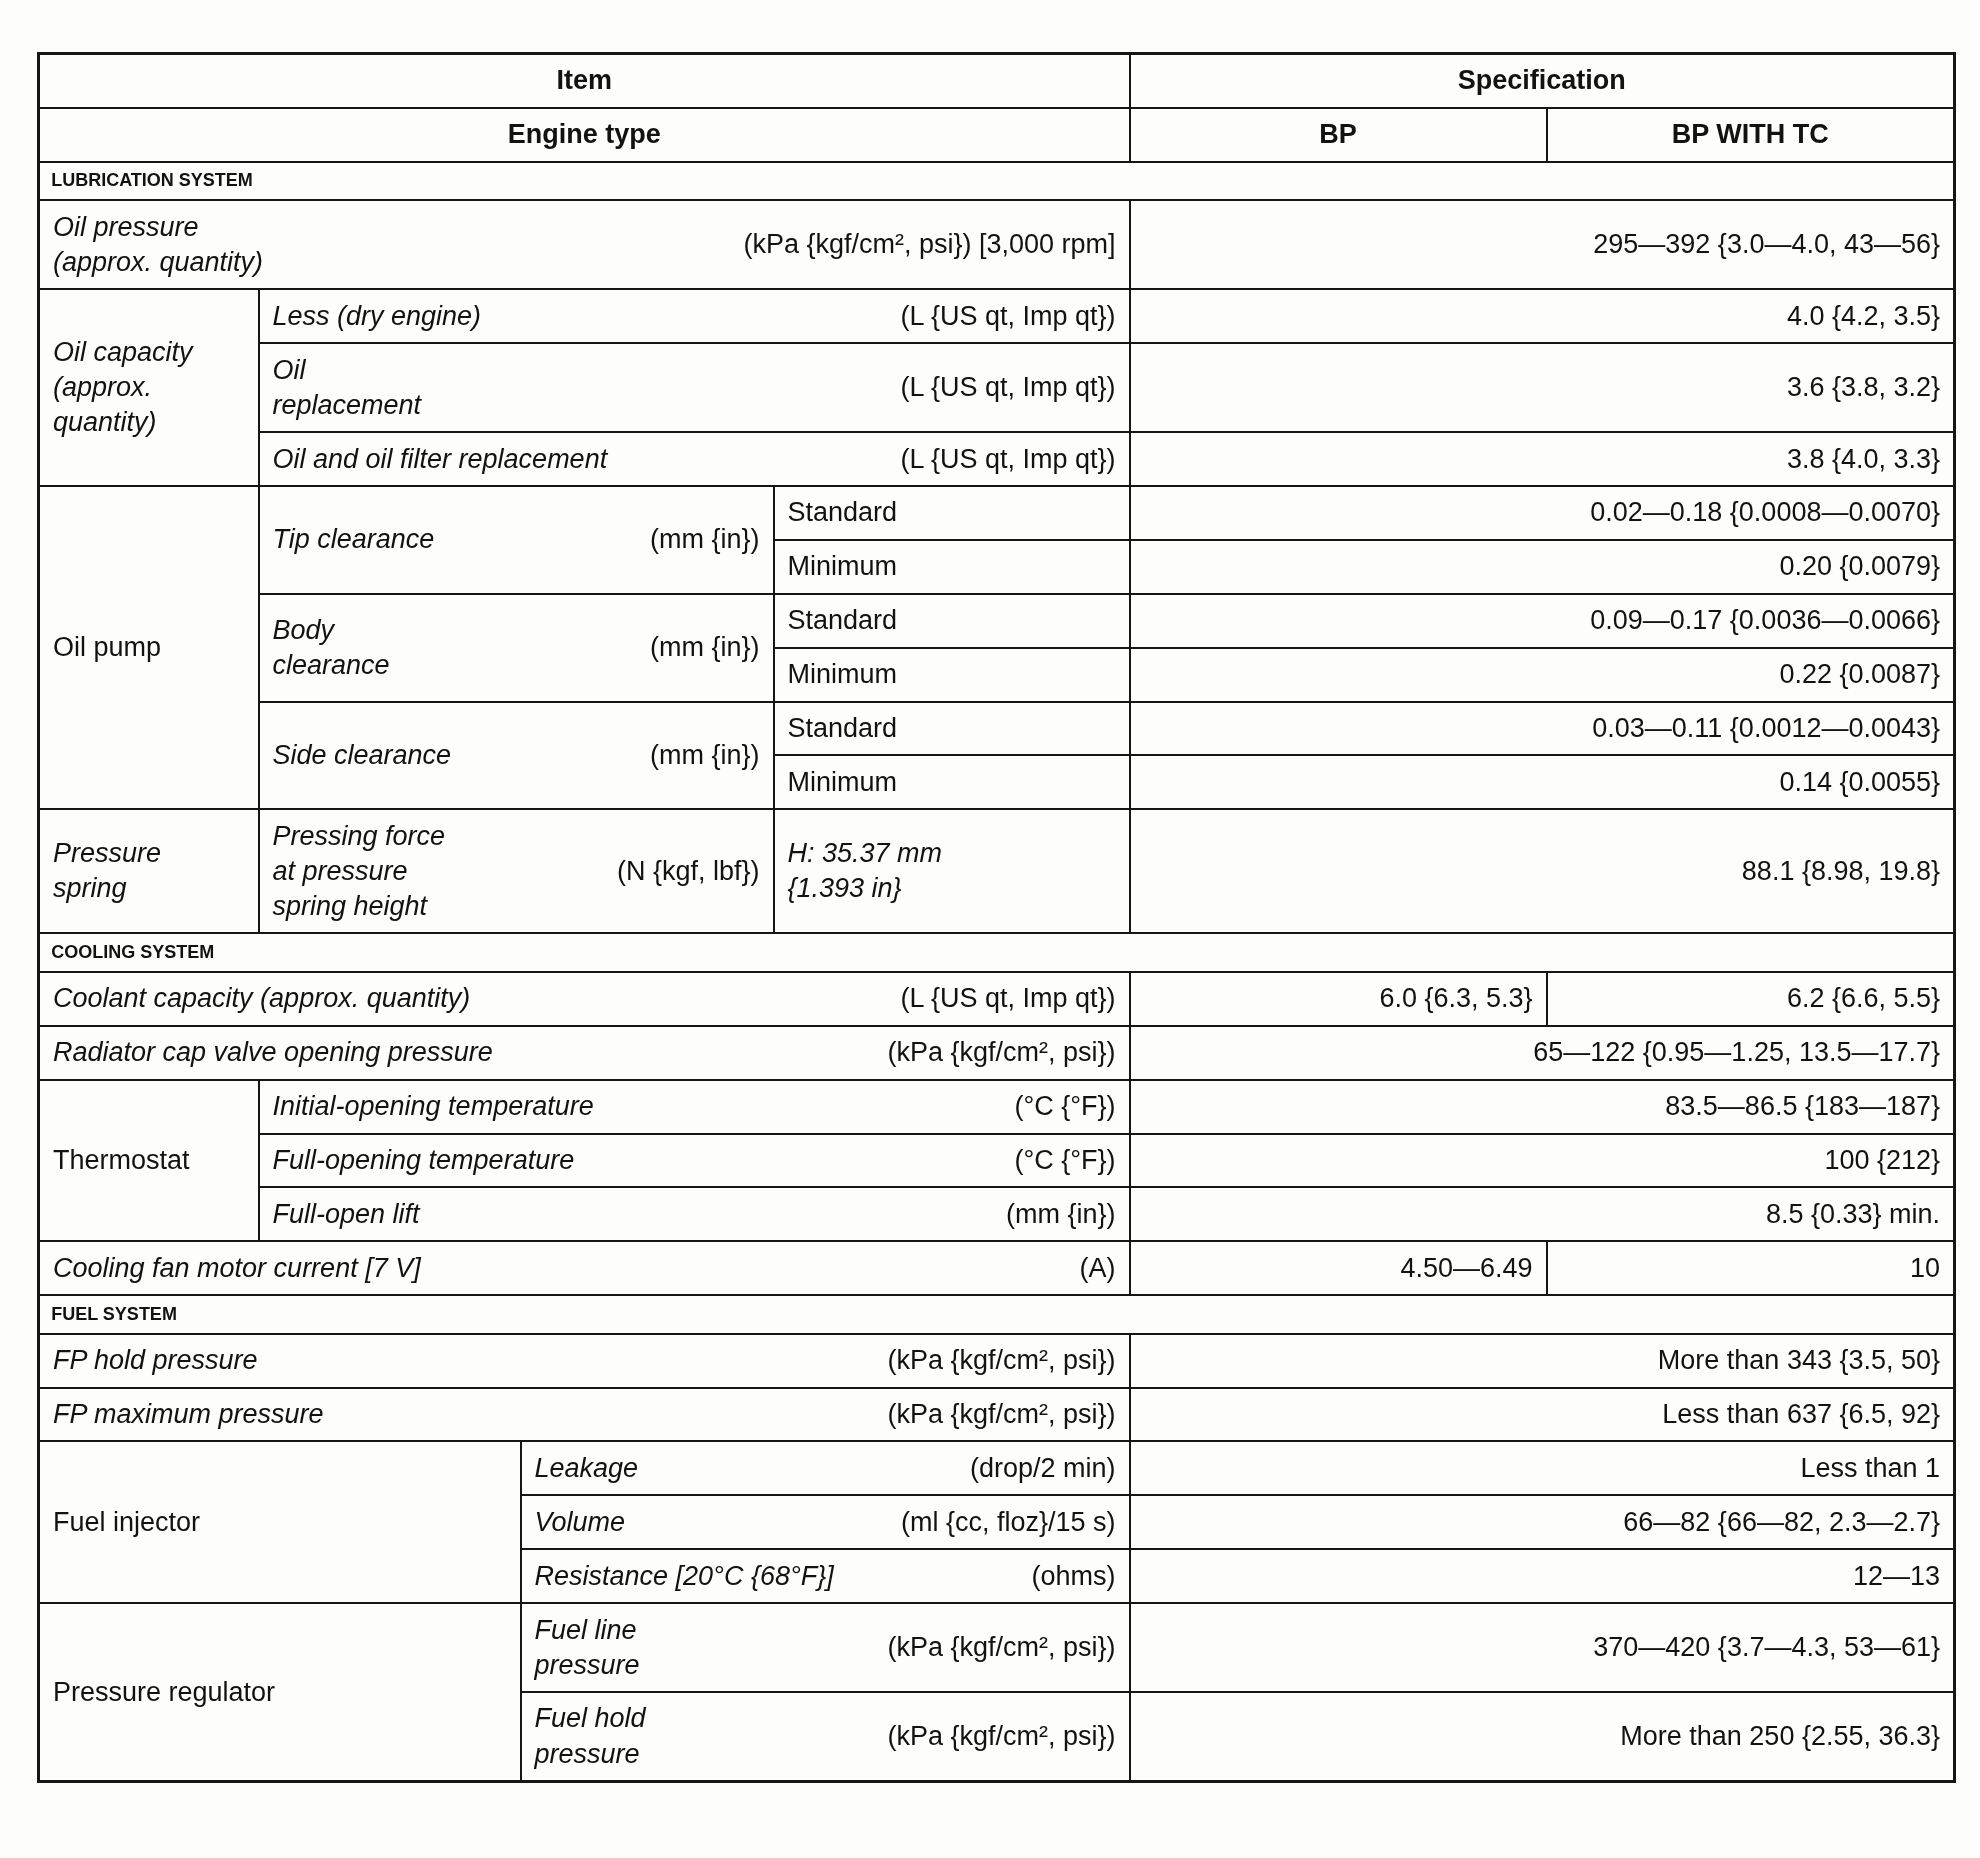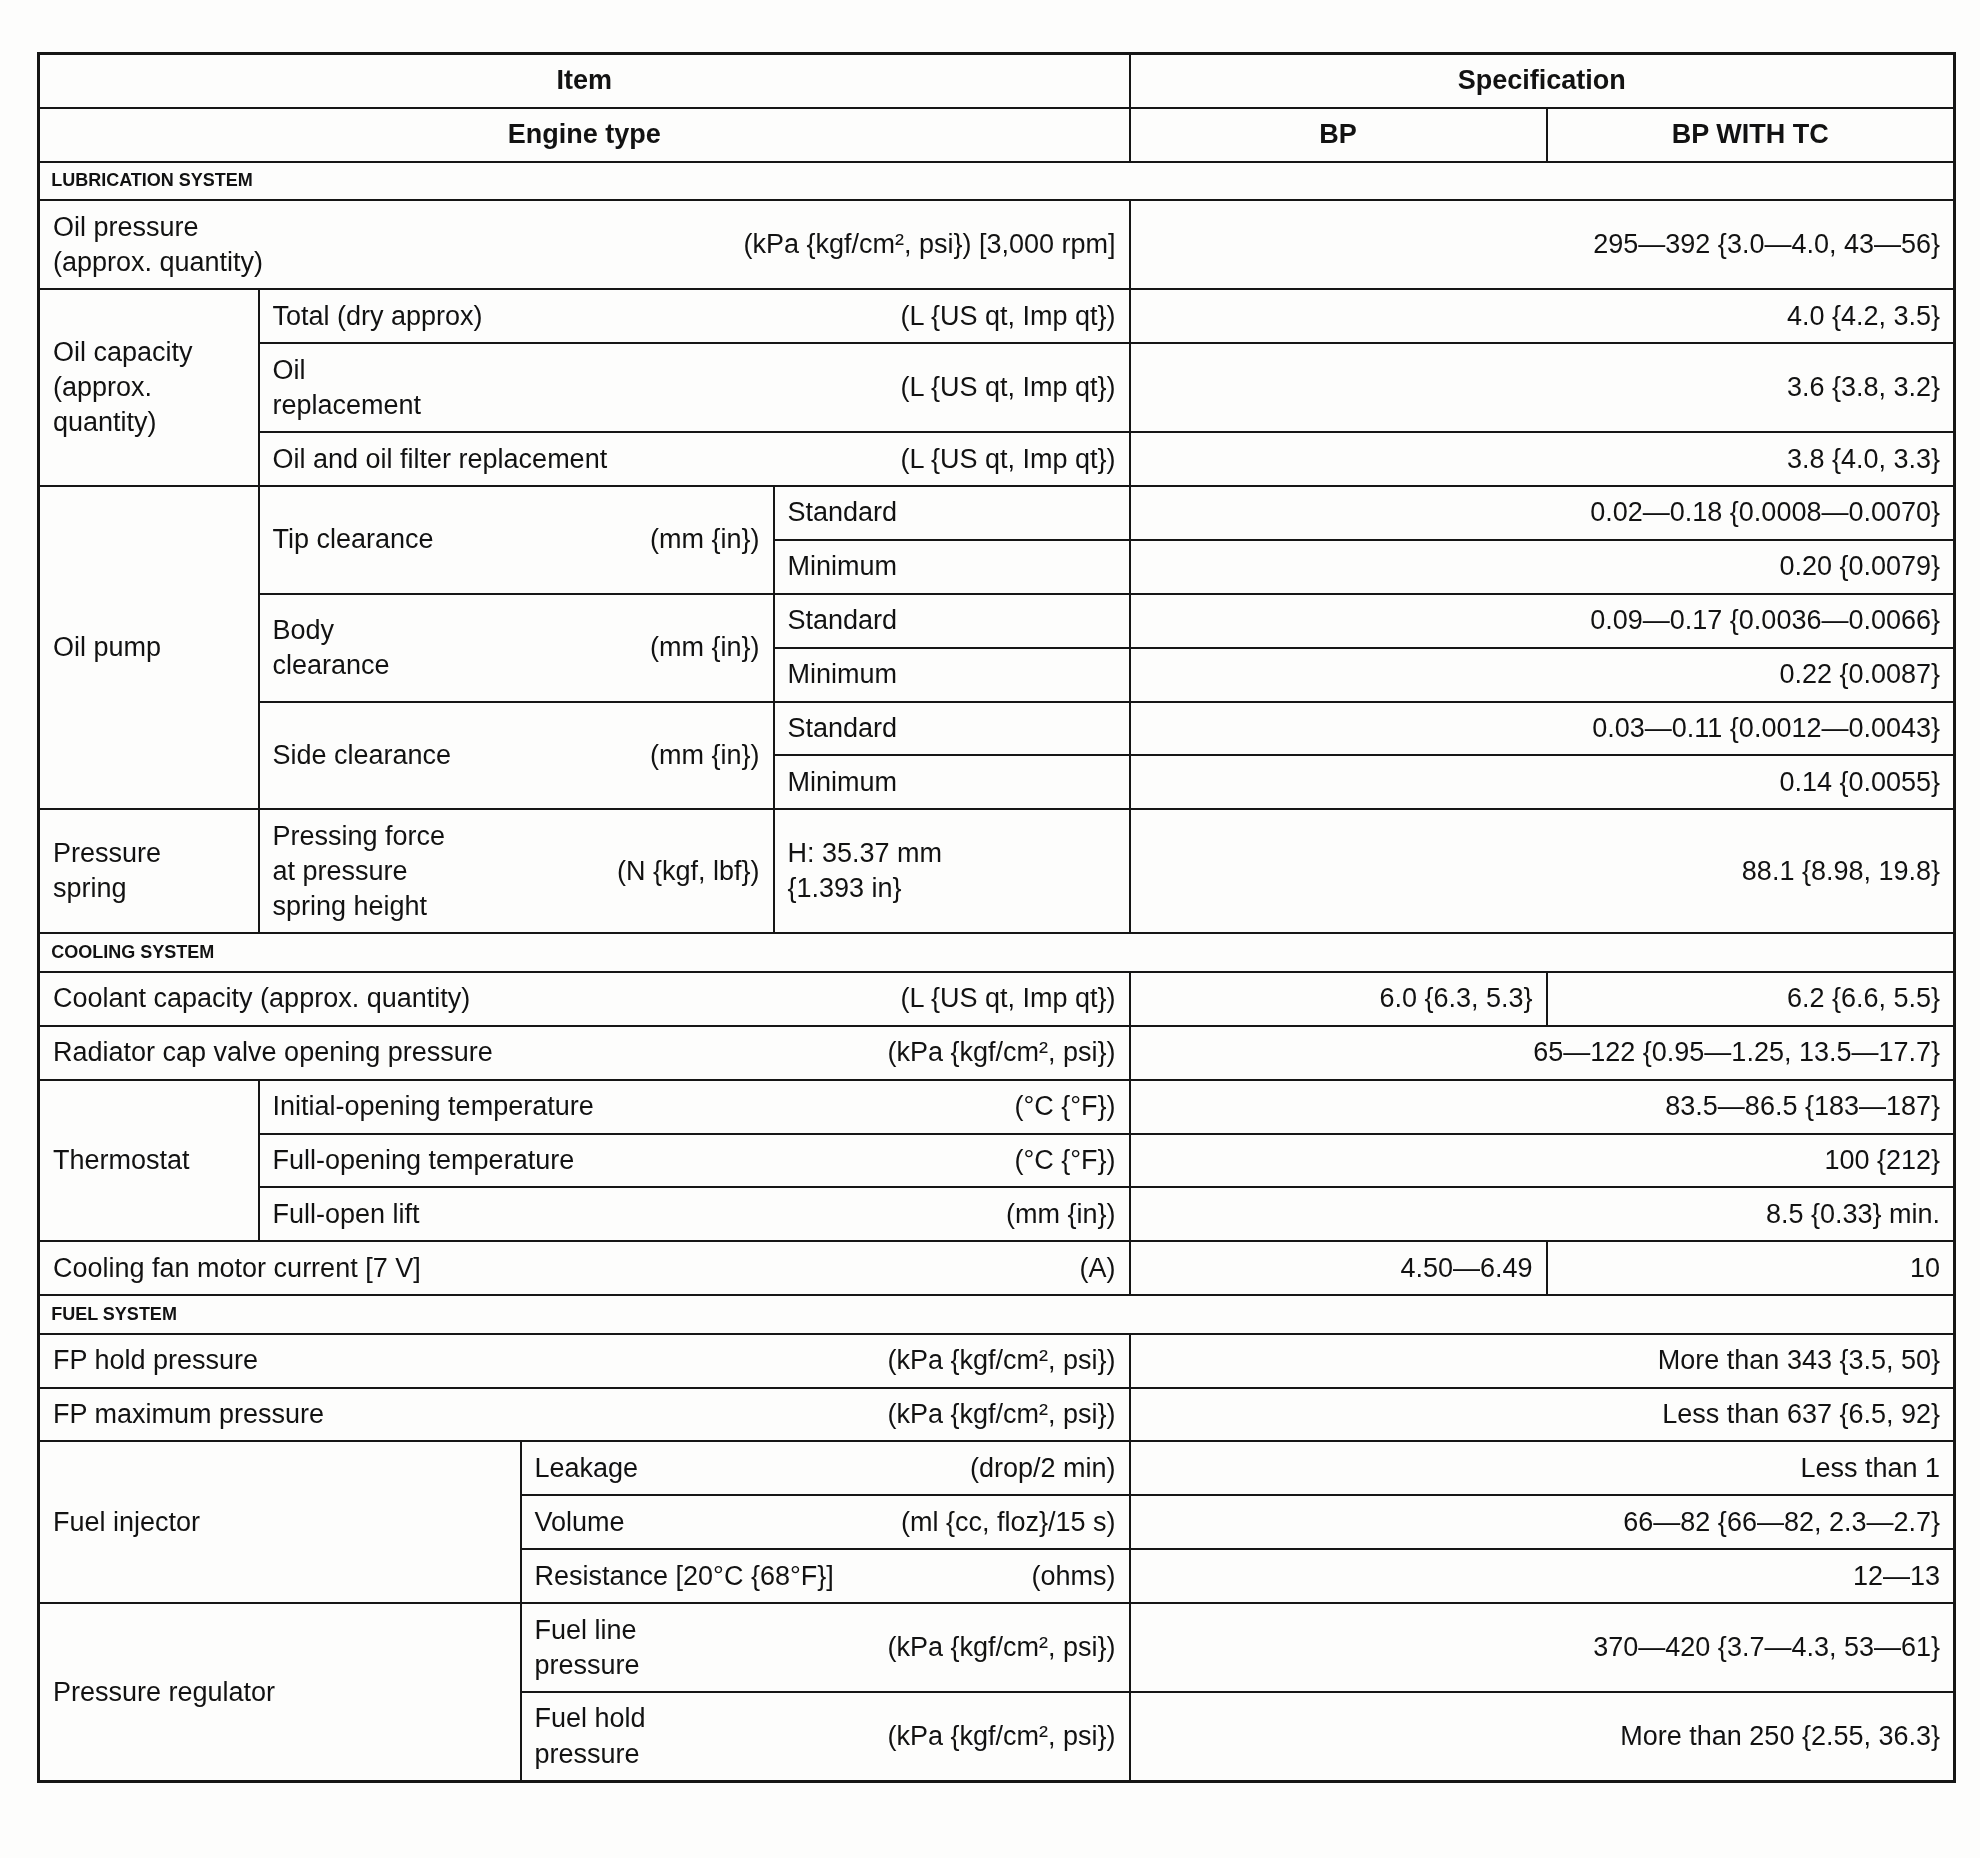--- a/index.html
+++ b/index.html
@@ -37,21 +37,21 @@
     font-weight: bold;
     font-size: 18px;
     padding: 6.6px 11.2px;
   }
   .lr {
     display: flex;
     justify-content: space-between;
     align-items: center;
     gap: 11.2px;
   }
-  .pre { white-space: pre-line; }
+  .pre { white-space: pre-line; font-style: italic; }
   .unit { white-space: nowrap; text-align: center; flex: 0 0 auto; }
   .val { text-align: right; }
   .tall td { height: 82px; }
   .xtall td { height: 111px; }
 </style>
 </head>
 <body>
 
 <div class="page">
 
@@ -90,21 +90,21 @@
         </td>
         <td colspan="2" class="val">295—392 {3.0—4.0, 43—56}</td>
       </tr>
 
       <tr>
         <td rowspan="3" class="pre">Oil capacity
 (approx.
 quantity)</td>
         <td colspan="3">
           <div class="lr">
-            <span class="pre">Total (dry approx)</span>
+            <span class="pre">Less (dry engine)</span>
             <span class="unit">(L {US qt, Imp qt})</span>
           </div>
         </td>
         <td colspan="2" class="val">4.0 {4.2, 3.5}</td>
       </tr>
       <tr class="tall">
         <td colspan="3">
           <div class="lr">
             <span class="pre">Oil
 replacement</span>

